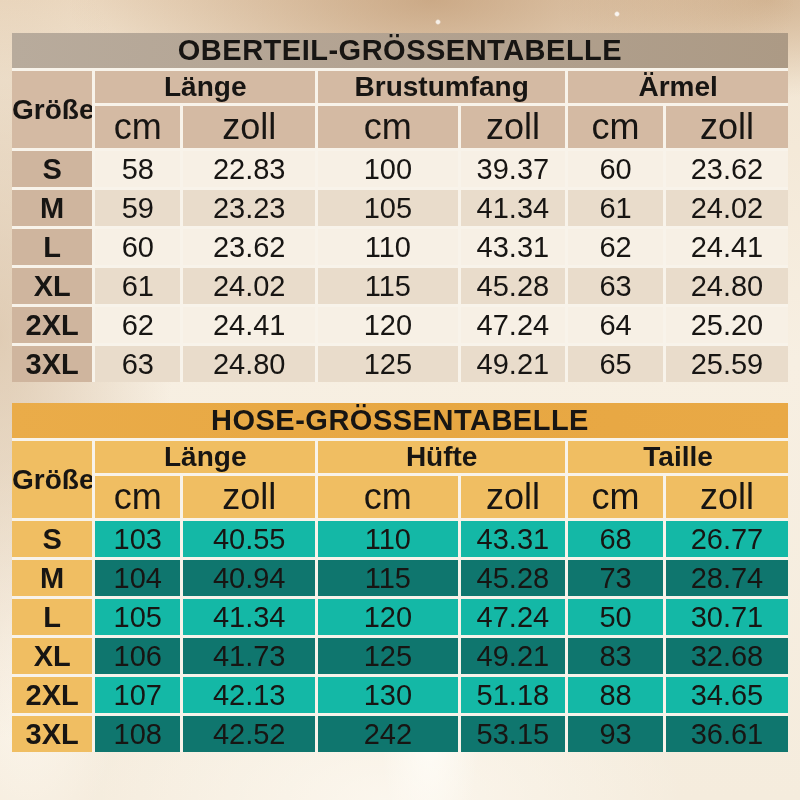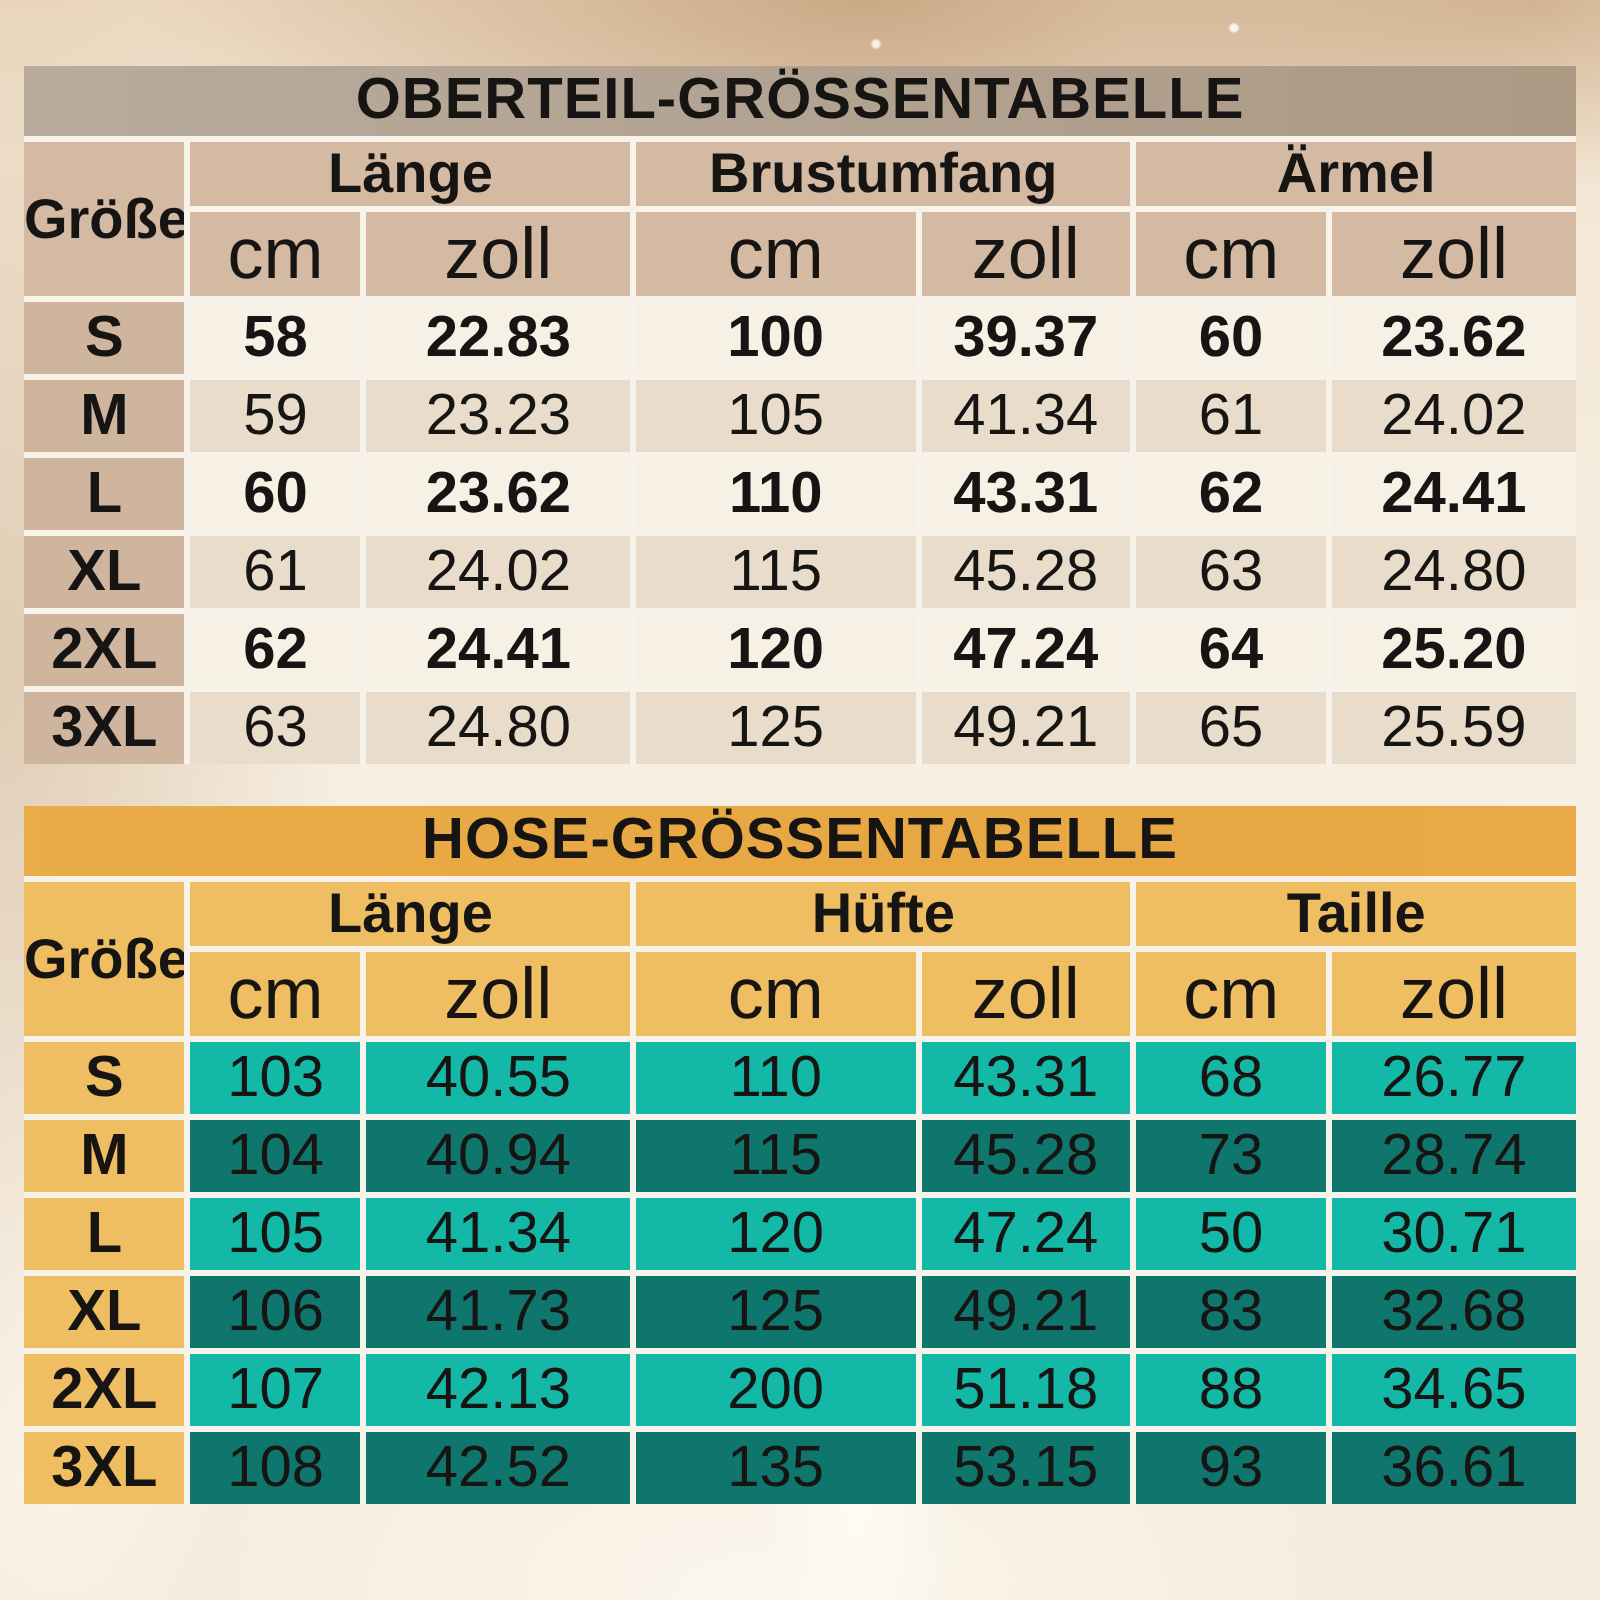--- a/index.html
+++ b/index.html
@@ -55,21 +55,21 @@
   .group-cell   { height: 19px; font-size: 28px; font-weight: bold; }
   .size-header-cell { font-size: 28px; font-weight: bold; }
   .unit-cell    { height: 31px; font-size: 36px; }
   .data-row td  { height: 36px; font-size: 29px; }
   .size-cell    { font-weight: bold; font-size: 28px; }
 
   
   .t1 .title-cell { background: linear-gradient(90deg, #b8ab9c 0%, #b3a392 45%, #ac9a85 100%); }
   .t1 .group-cell, .t1 .unit-cell, .t1 .size-header-cell { background: #d4baa3; }
   .t1 .size-cell { background: #cfb59e; }
-  .t1 .row-light .val { background: #f7f0e5; font-weight: bold; }
+  .t1 .row-light .val { background: #f7f0e5; }
   .t1 .row-dark  .val { background: #e9dccb; }
 
   
   .t2 .title-cell { background: linear-gradient(90deg, #eaac49 0%, #e7a742 55%, #e9a946 100%); }
   .t2 .group-cell, .t2 .unit-cell, .t2 .size-header-cell { background: #f0be62; }
   .t2 .size-cell { background: #f0be62; }
   .t2 .row-light .val { background: #14b8a6; }
   .t2 .row-dark  .val { background: #0f766e; }
 </style>
 </head>
@@ -224,29 +224,29 @@
       <td class="val">41.73</td>
       <td class="val">125</td>
       <td class="val">49.21</td>
       <td class="val">83</td>
       <td class="val">32.68</td>
     </tr>
     <tr class="data-row row-light">
       <td class="size-cell">2XL</td>
       <td class="val">107</td>
       <td class="val">42.13</td>
-      <td class="val">200</td>
+      <td class="val">130</td>
       <td class="val">51.18</td>
       <td class="val">88</td>
       <td class="val">34.65</td>
     </tr>
     <tr class="data-row row-dark">
       <td class="size-cell">3XL</td>
       <td class="val">108</td>
       <td class="val">42.52</td>
-      <td class="val">135</td>
+      <td class="val">242</td>
       <td class="val">53.15</td>
       <td class="val">93</td>
       <td class="val">36.61</td>
     </tr>
   </tbody>
     </table>
 </div>
 
 </body></html>

